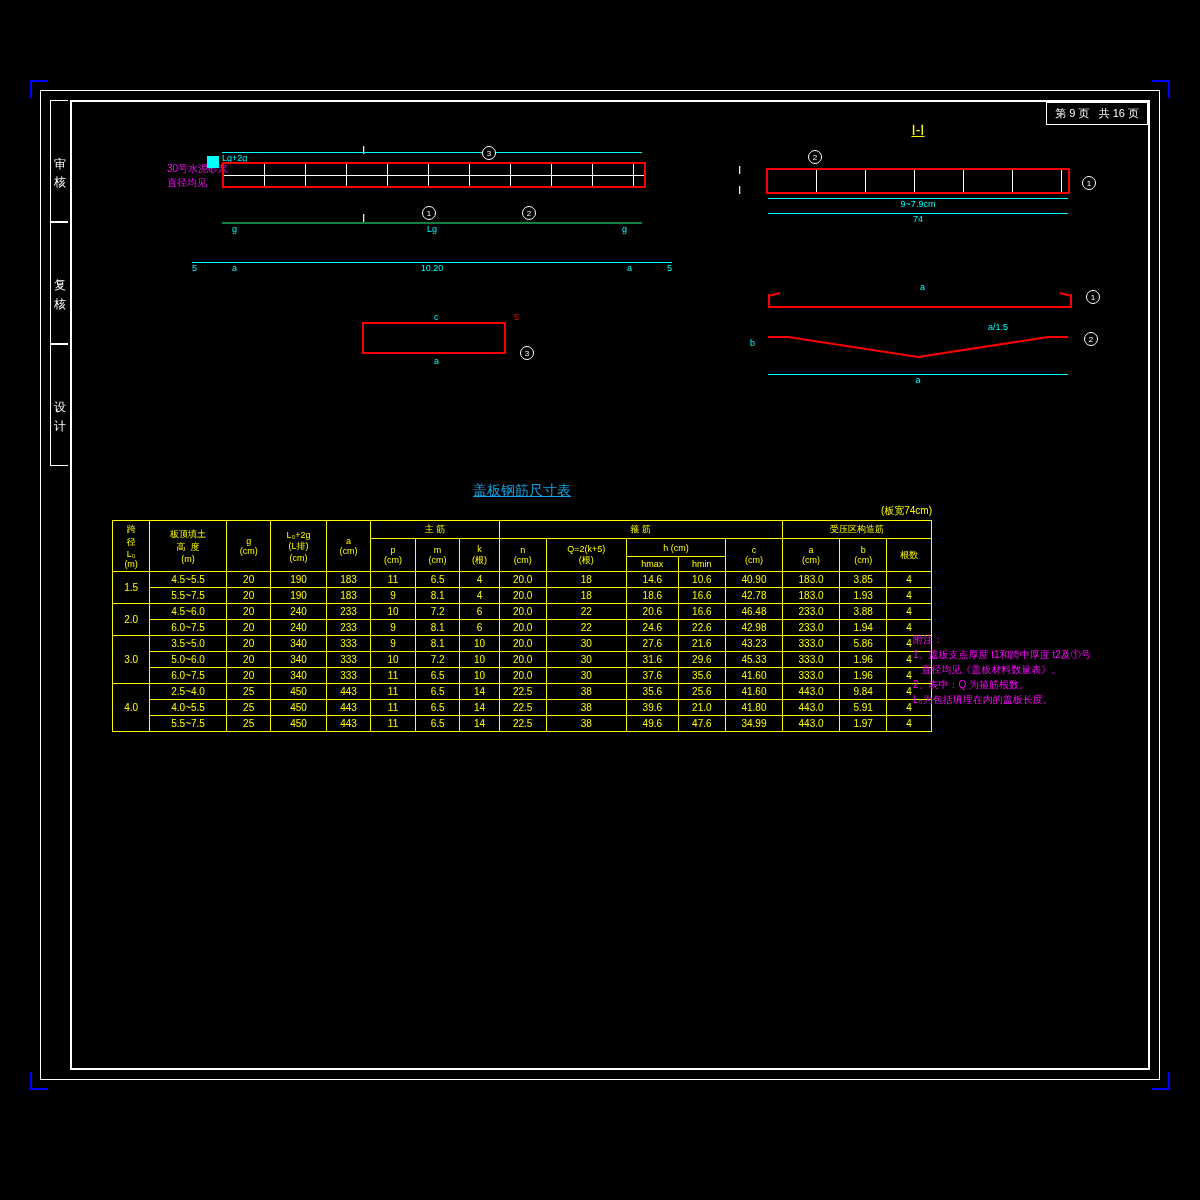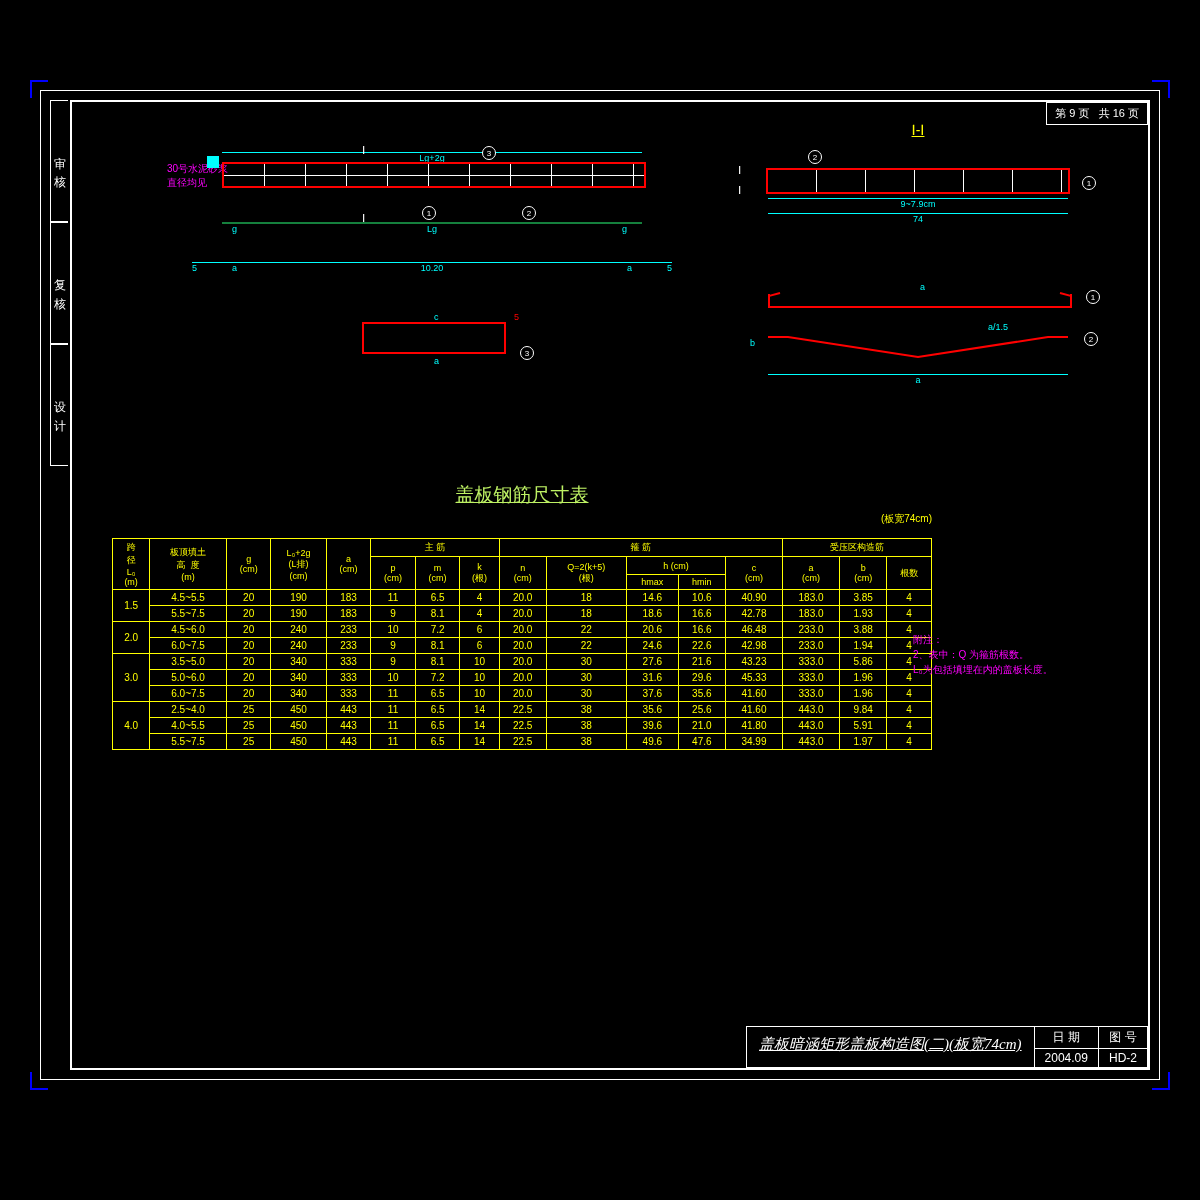--- a/index.html
+++ b/index.html
@@ -212,31 +212,31 @@
     margin: 4px auto;
   }
   
   .data-table-wrap {
     position: absolute;
     left: 40px;
     top: 380px;
     width: 820px;
   }
   .table-title {
-    color: #bef264;
-    font-size: 19px;
+    color: #0ea5e9;
+    font-size: 14px;
     text-decoration: underline;
     text-align: center;
     margin-bottom: 4px;
   }
   .table-sub {
     color: #ff0;
     font-size: 10px;
     text-align: right;
-    margin-bottom: 12px;
+    margin-bottom: 2px;
   }
   table.data {
     border-collapse: collapse;
     width: 100%;
     color: #ff0;
     font-size: 10px;
   }
   table.data th, table.data td {
     border: 1px solid #ff0;
     padding: 2px 3px;
@@ -311,21 +311,21 @@
 <div class="inner-frame">
 
   <div class="page-info">
     <span>第 9 页</span>&nbsp;&nbsp;
     <span>共 16 页</span>
   </div>
 
   <div class="section2">
     <div class="note-text" style="left:5px;top:40px;white-space:pre;">30号水泥砂浆
 直径均见</div>
-    <div class="dim-line" style="left:60px;top:30px;width:420px;border-top:1px solid #0ff;text-align:center;">Lg+2g</div>
+    <div class="dim-line" style="left:60px;top:30px;width:420px;border-top:1px solid #0ff;">Lg+2g</div>
     <div class="rebar-plan">
       <div style="position:absolute;left:45px;top:-6px;width:12px;height:12px;background:#0ff;"></div>
       <div class="rect-main"></div>
       <div style="position:absolute;left:200px;top:-18px;color:#fff;">Ⅰ</div>
       <div style="position:absolute;left:200px;top:50px;color:#fff;">Ⅰ</div>
       <span class="circle-num" style="position:absolute;left:320px;top:-16px;">3</span>
       <span class="circle-num" style="position:absolute;left:260px;top:44px;">1</span>
       <span class="circle-num" style="position:absolute;left:360px;top:44px;">2</span>
     </div>
     <div style="position:absolute;top:102px;left:70px;color:#0ff;font-size:9px;">g</div>
@@ -596,29 +596,20 @@
             <td>443.0</td>
             <td>1.97</td>
             <td>4</td>
           </tr>
         </tbody>
     </table>
   </div>
 
   <div class="notes">
     <div>附注：</div>
+    <div style="white-space:pre;">1、盖板支点厚度 t1和跨中厚度 t2及①号
+   直径均见《盖板材料数量表》。</div>
     <div>2、表中：Q 为箍筋根数。</div>
     <div>   L₀为包括填埋在内的盖板长度。</div>
   </div>
 
-  <div class="title-block">
-    <div class="title-main">盖板暗涵矩形盖板构造图(二)(板宽74cm)</div>
-    <div>
-      <div class="cell">日 期</div>
-      <div class="cell">2004.09</div>
-    </div>
-    <div>
-      <div class="cell">图  号</div>
-      <div class="cell">HD-2</div>
-    </div>
-  </div>
 
 </div>
 
 </body></html>

